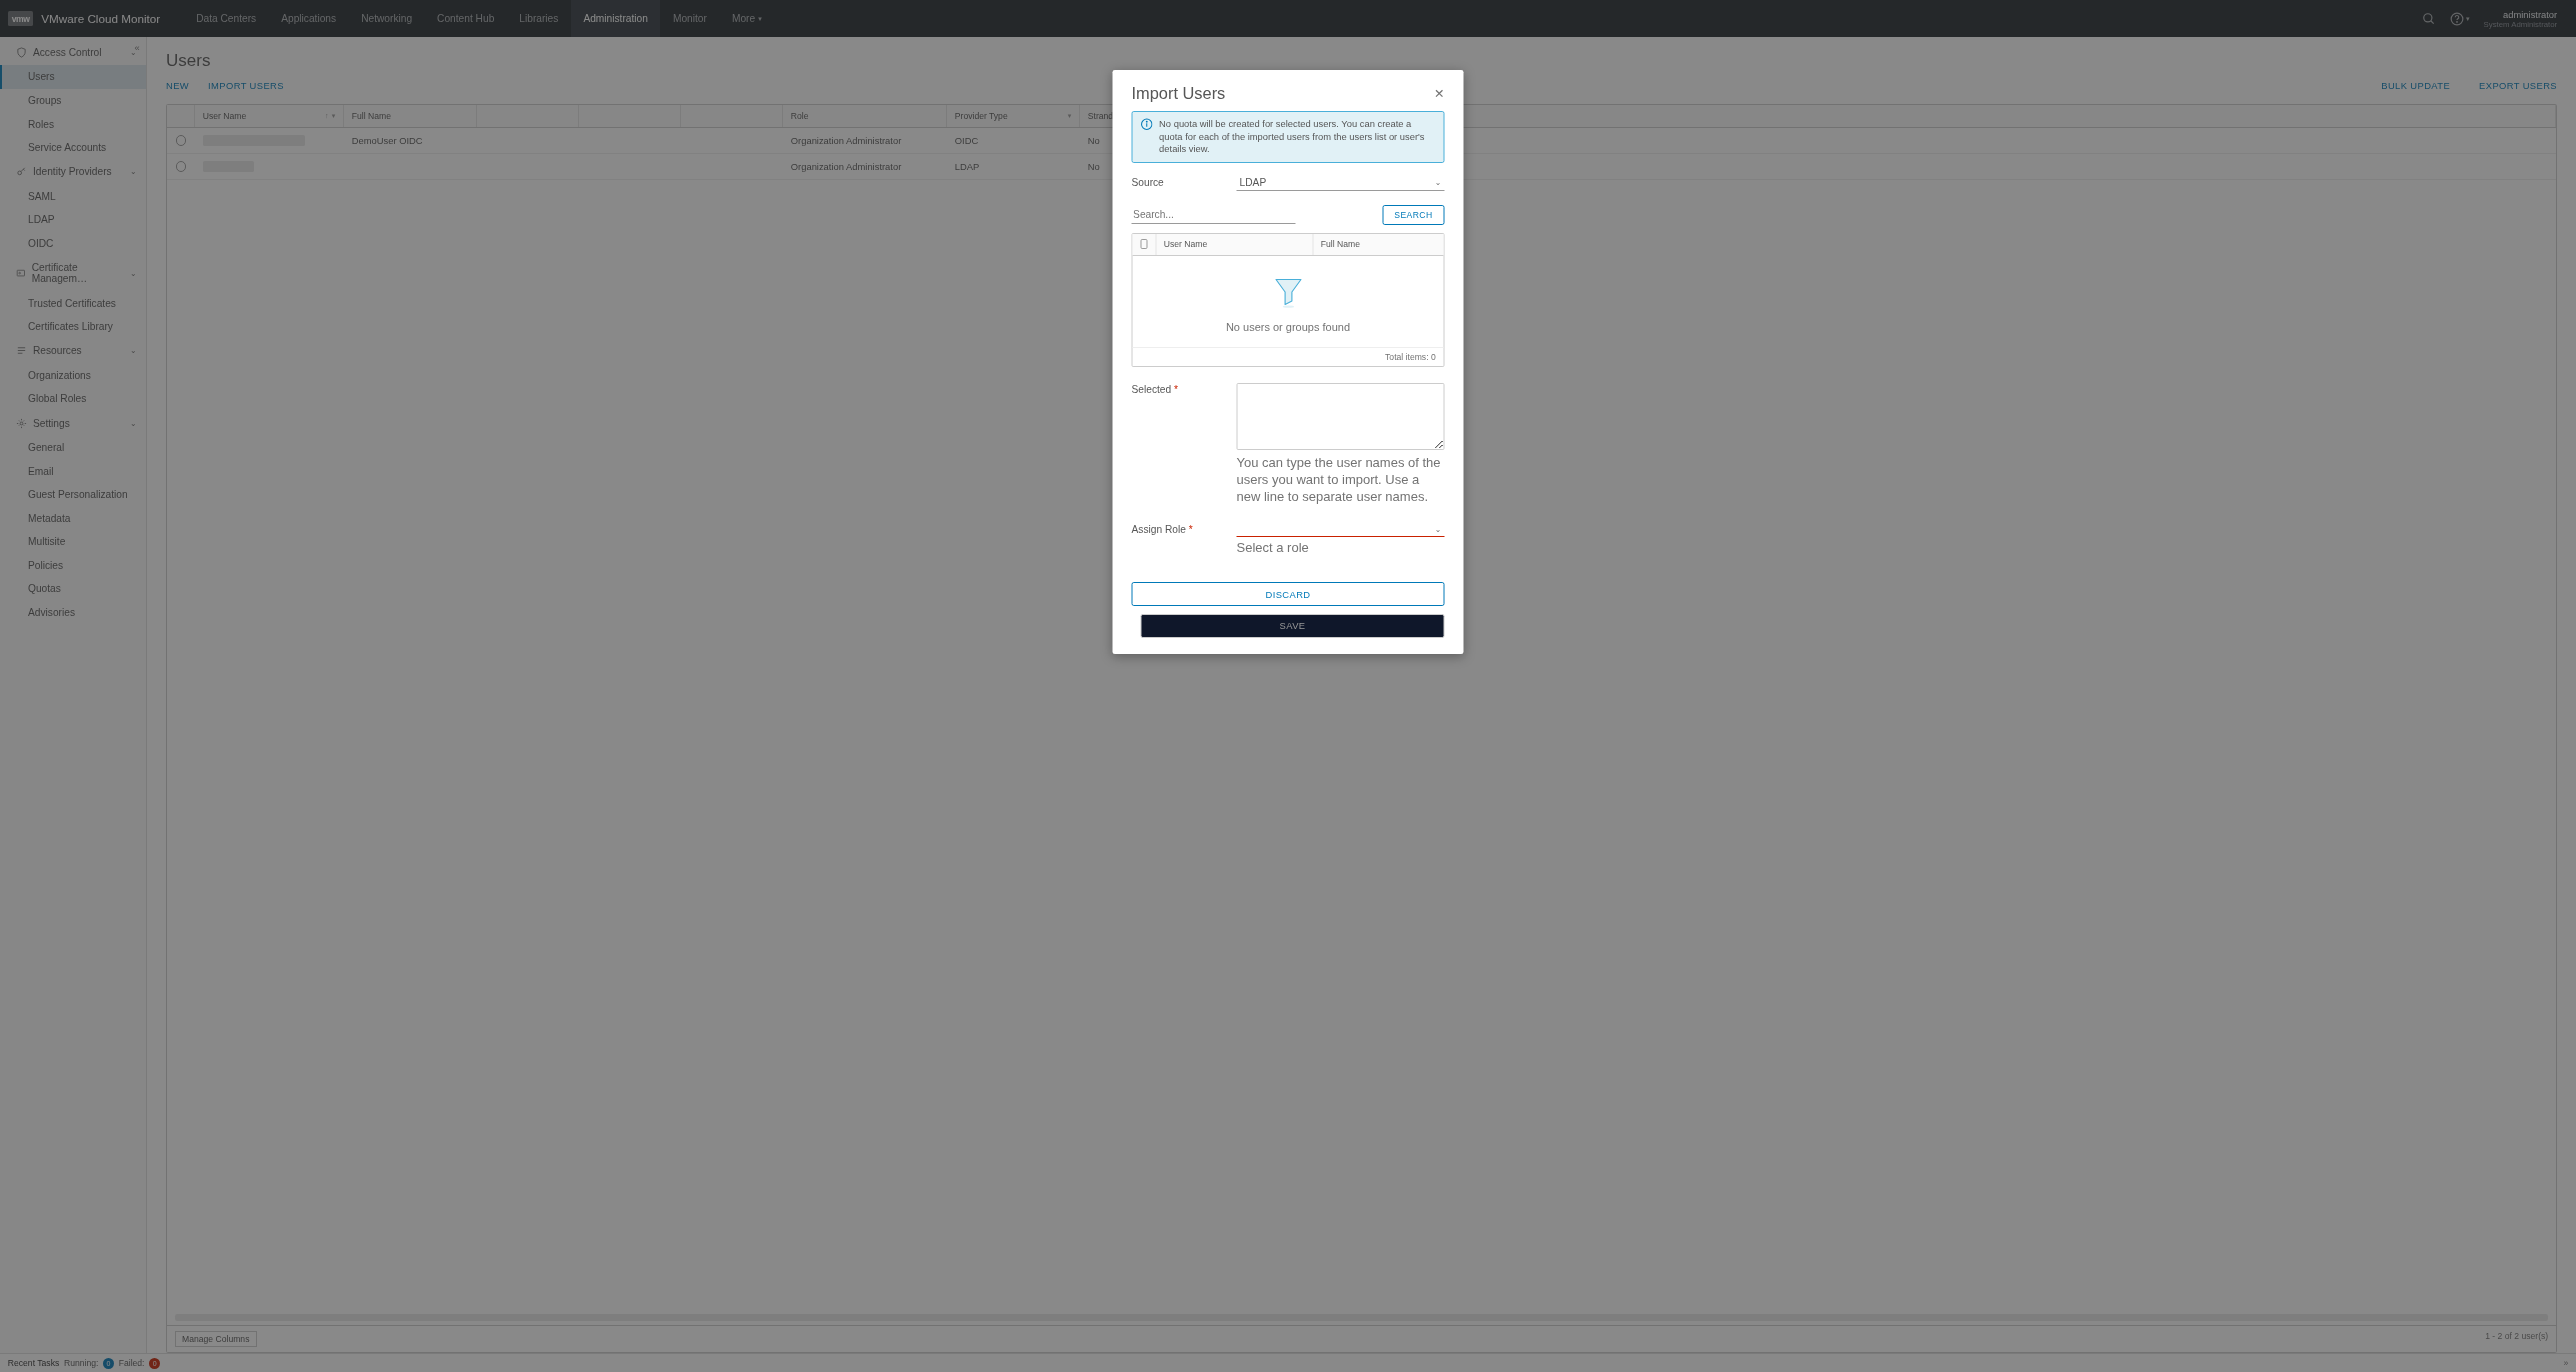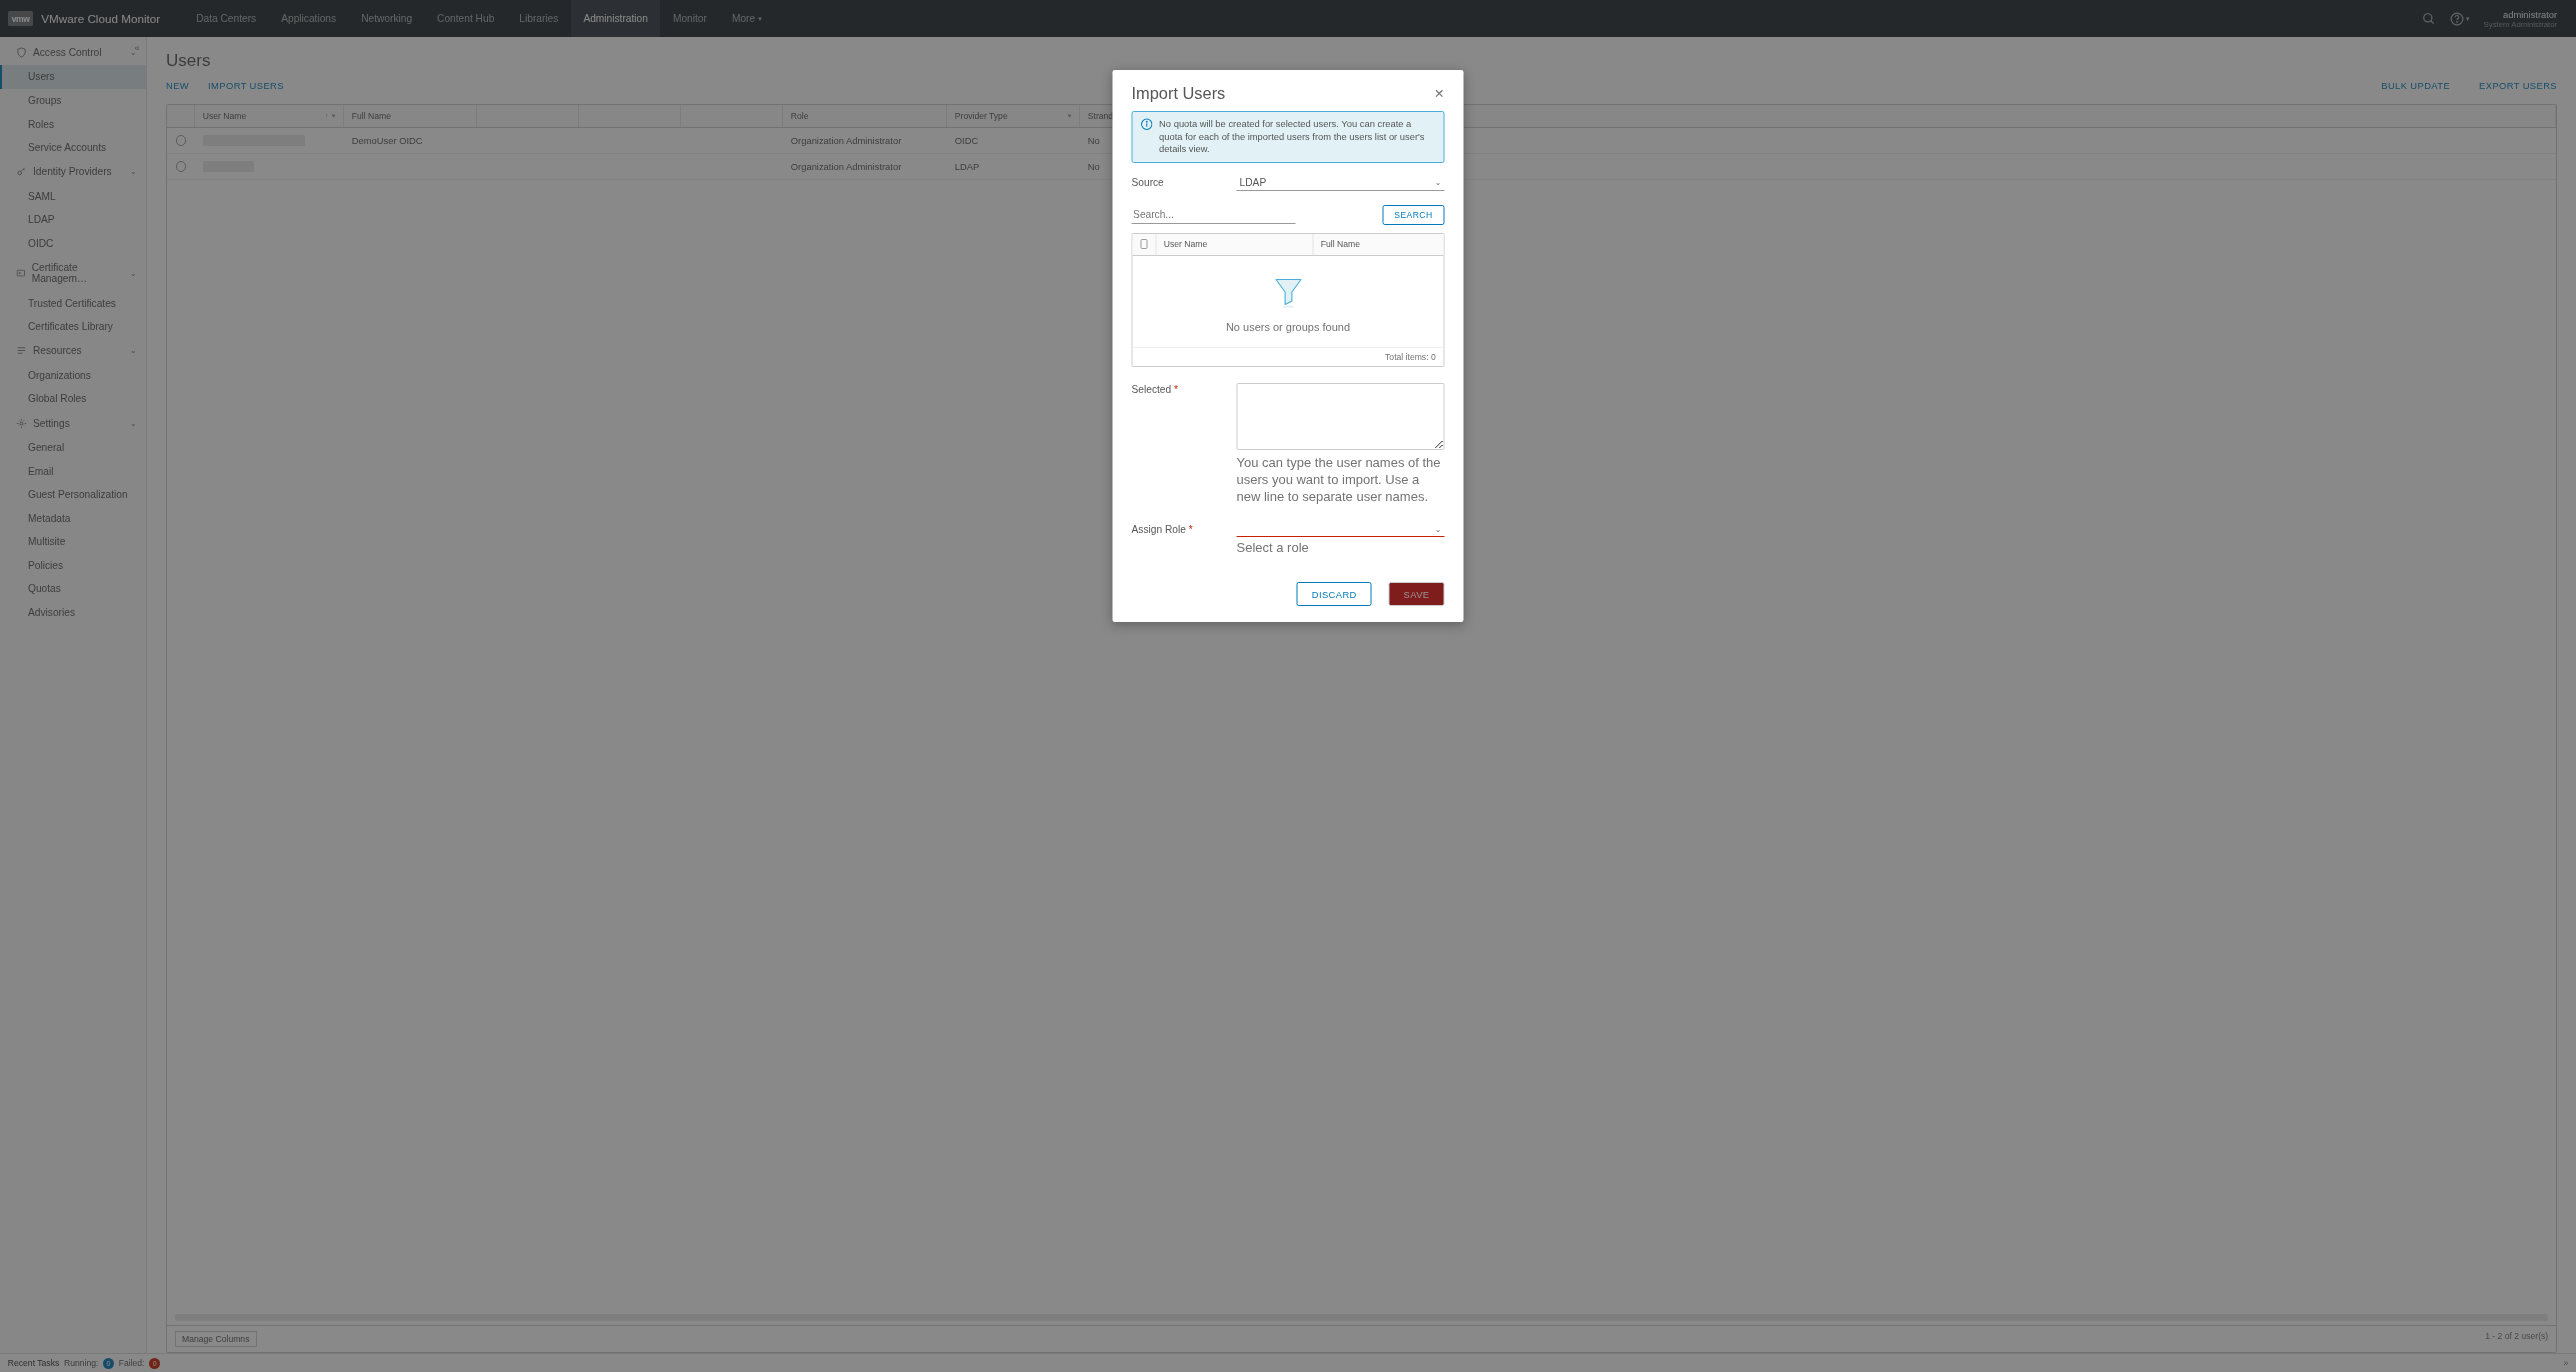--- a/index.html
+++ b/index.html
@@ -97,23 +97,23 @@
 .selected-row { display: flex; margin-top: 15.7px; gap: 0; }
 .sel-label { width: 105px; color: #565656; font-size: 10.2px; padding-top: 1.6px; }
 .sel-right { flex: 1; }
 .sel-ta { width: 100%; height: 67px; border: 0.8px solid #ccc; border-radius: 1.6px; resize: both; padding: 4.7px; font-size: 9.4px; outline: none; }
 .hint { font-size: 13px; color: #737373; line-height: 1.3; margin-top: 3.1px; }
 
 .assign-row { display: flex; align-items: flex-start; margin-top: 17px; }
 .assign-label { width: 105px; color: #565656; font-size: 10.2px; padding-top: 1.6px; }
 .assign-right { flex: 1; }
 
-.modal-actions { display: flex; justify-content: flex-end; gap: 7.8px; padding: 12.5px 19px 15.7px 19px; }
+.modal-actions { display: flex; justify-content: flex-end; gap: 7.8px; padding: 12.5px 19px 15.7px 19px; flex-direction: column; }
 .btn-out { border: 0.8px solid #0079b8; color: #0079b8; background: #fff; padding: 5.5px 14px; font-size: 9.4px; letter-spacing: 0.4px; border-radius: 2.3px; cursor: pointer; }
-.btn-dis { border: 0.8px solid #ccc; color: #999; background: #7f1d1d; padding: 5.5px 14px; font-size: 9.4px; letter-spacing: 0.4px; border-radius: 2.3px; cursor: not-allowed; margin-left: 9px; }
+.btn-dis { border: 0.8px solid #ccc; color: #999; background: #0f172a; padding: 5.5px 14px; font-size: 9.4px; letter-spacing: 0.4px; border-radius: 2.3px; cursor: not-allowed; margin-left: 9px; }
 
 .col-un { width: 157px; }
 .col-fn { width: 153px; }
 .sort-icons { margin-left: auto; display: flex; gap: 3.1px; color: #999; font-size: 7px; }
 </style>
 </head>
 <body>
 
 <div class="app">
 

